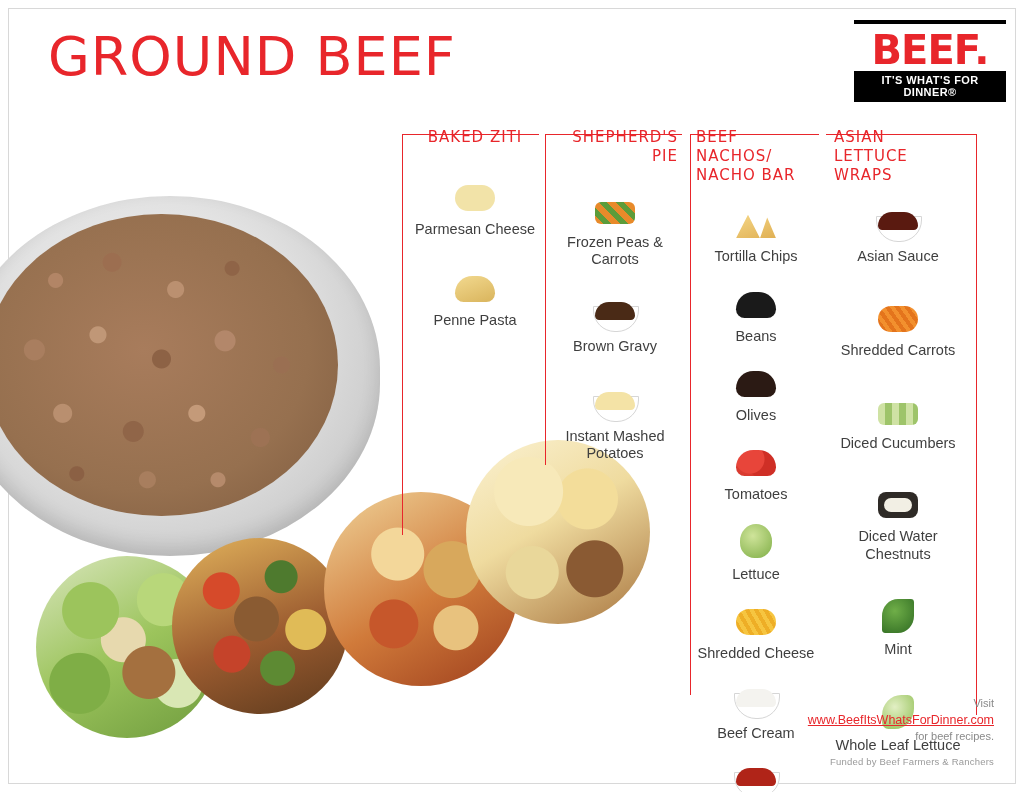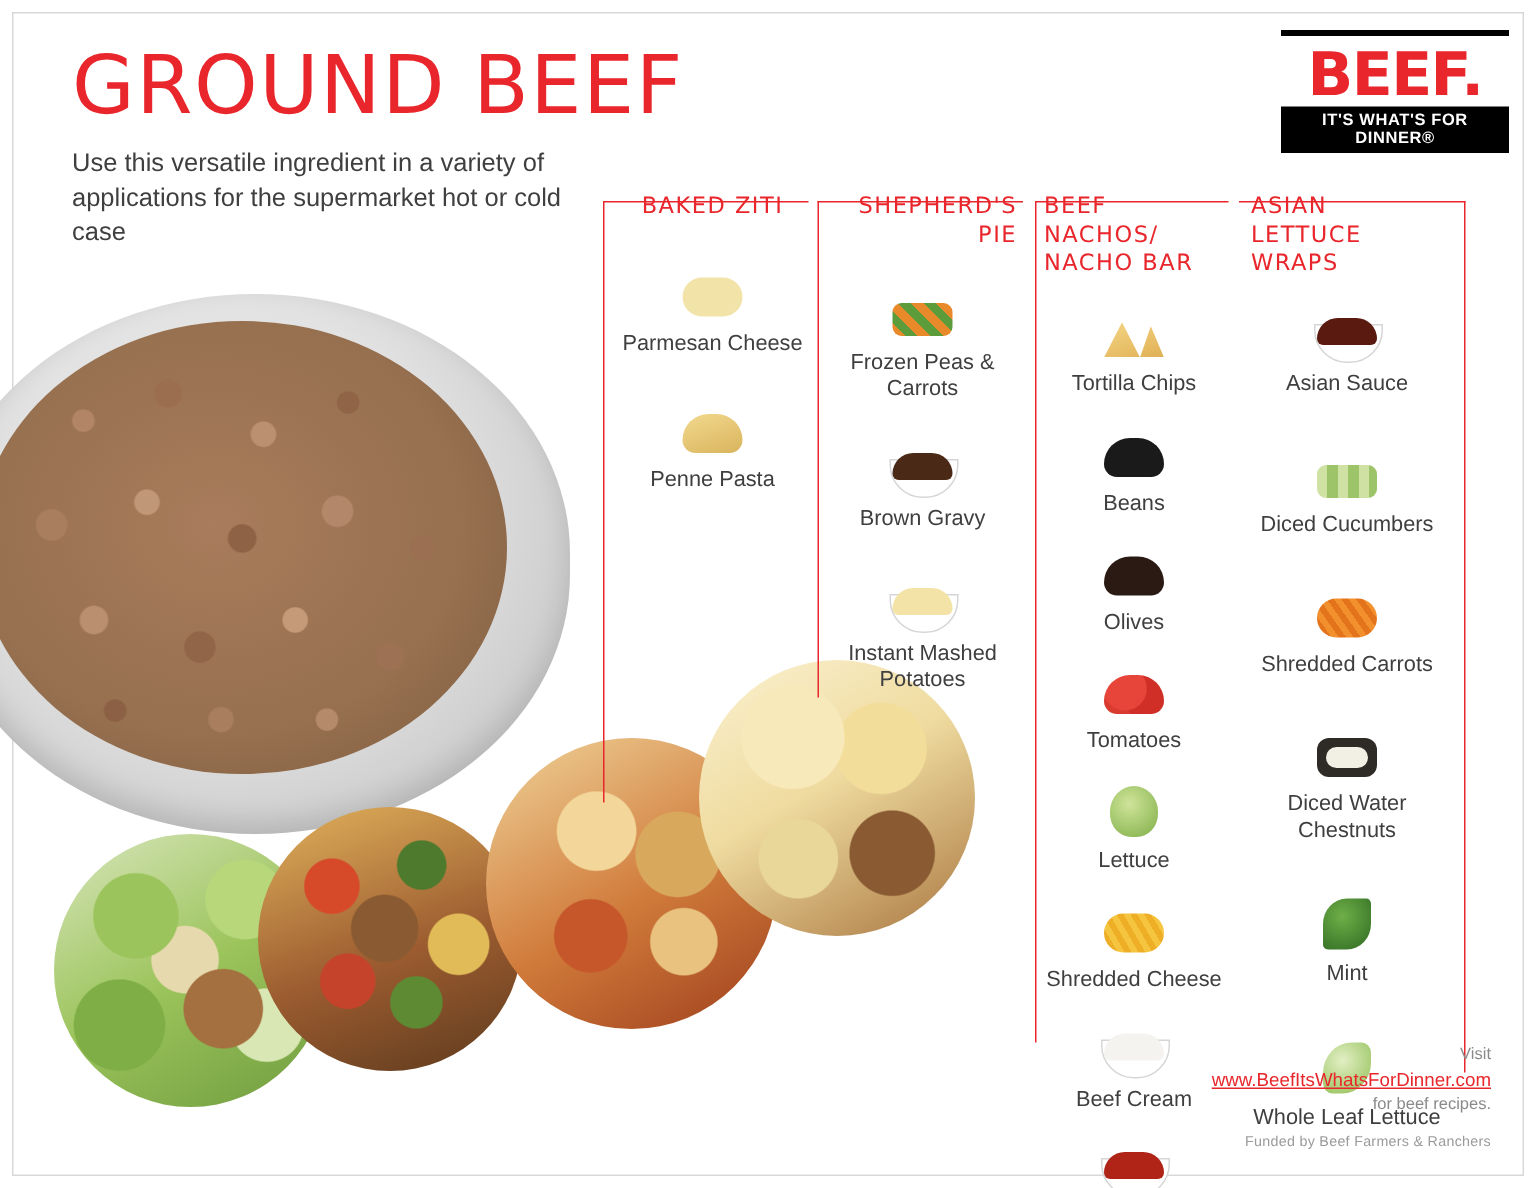--- a/index.html
+++ b/index.html
@@ -268,21 +268,20 @@
     letter-spacing: 0.2px;
   }
 </style>
 </head>
 <body>
 
 <div class="page">
   <div class="page-border"></div>
 
   <div class="title">GROUND BEEF</div>
-  <div class="subtitle">Use this versatile ingredient in a variety of applications for the supermarket hot or cold case</div>
 
   <div class="logo">
     <div class="logo-top-rule"></div>
     <div class="logo-word">BEEF.</div>
     <div class="logo-tag">IT'S WHAT'S FOR DINNER®</div>
   </div>
 
   <div class="hero">
     <div class="bowl"></div>
     <div class="meat"></div>
@@ -412,30 +411,30 @@
     <div class="item" style="margin-top:12px;">
       <div class="thumb">
         <div class="bowl-shape"></div>
         <div class="bowl-fill" style="background:#5a1a10;"></div>
       </div>
       <div class="item-label">Asian Sauce</div>
     </div>
 
     <div class="item" style="margin-top:24px;">
       <div class="thumb">
+        <div class="mound" style="background:repeating-linear-gradient(55deg,#f2902e 0 4px,#e4741c 4px 8px); border-radius:16px;"></div>
+      </div>
+      <div class="item-label">Shredded Carrots</div>
+    </div>
+
+    <div class="item" style="margin-top:24px;">
+      <div class="thumb">
         <div class="mound" style="background:repeating-linear-gradient(90deg,#cfe2a4 0 7px,#9ec46a 7px 14px); border-radius:6px; height:22px;"></div>
       </div>
       <div class="item-label">Diced Cucumbers</div>
-    </div>
-
-    <div class="item" style="margin-top:24px;">
-      <div class="thumb">
-        <div class="mound" style="background:repeating-linear-gradient(55deg,#f2902e 0 4px,#e4741c 4px 8px); border-radius:16px;"></div>
-      </div>
-      <div class="item-label">Shredded Carrots</div>
     </div>
 
     <div class="item" style="margin-top:24px;">
       <div class="thumb">
         <div class="mound" style="background:#2e2a26; border-radius:8px;"></div>
         <div style="position:absolute; left:16px; bottom:12px; width:28px; height:14px; background:#f2efe4; border-radius:7px;"></div>
       </div>
       <div class="item-label">Diced Water Chestnuts</div>
     </div>
 

